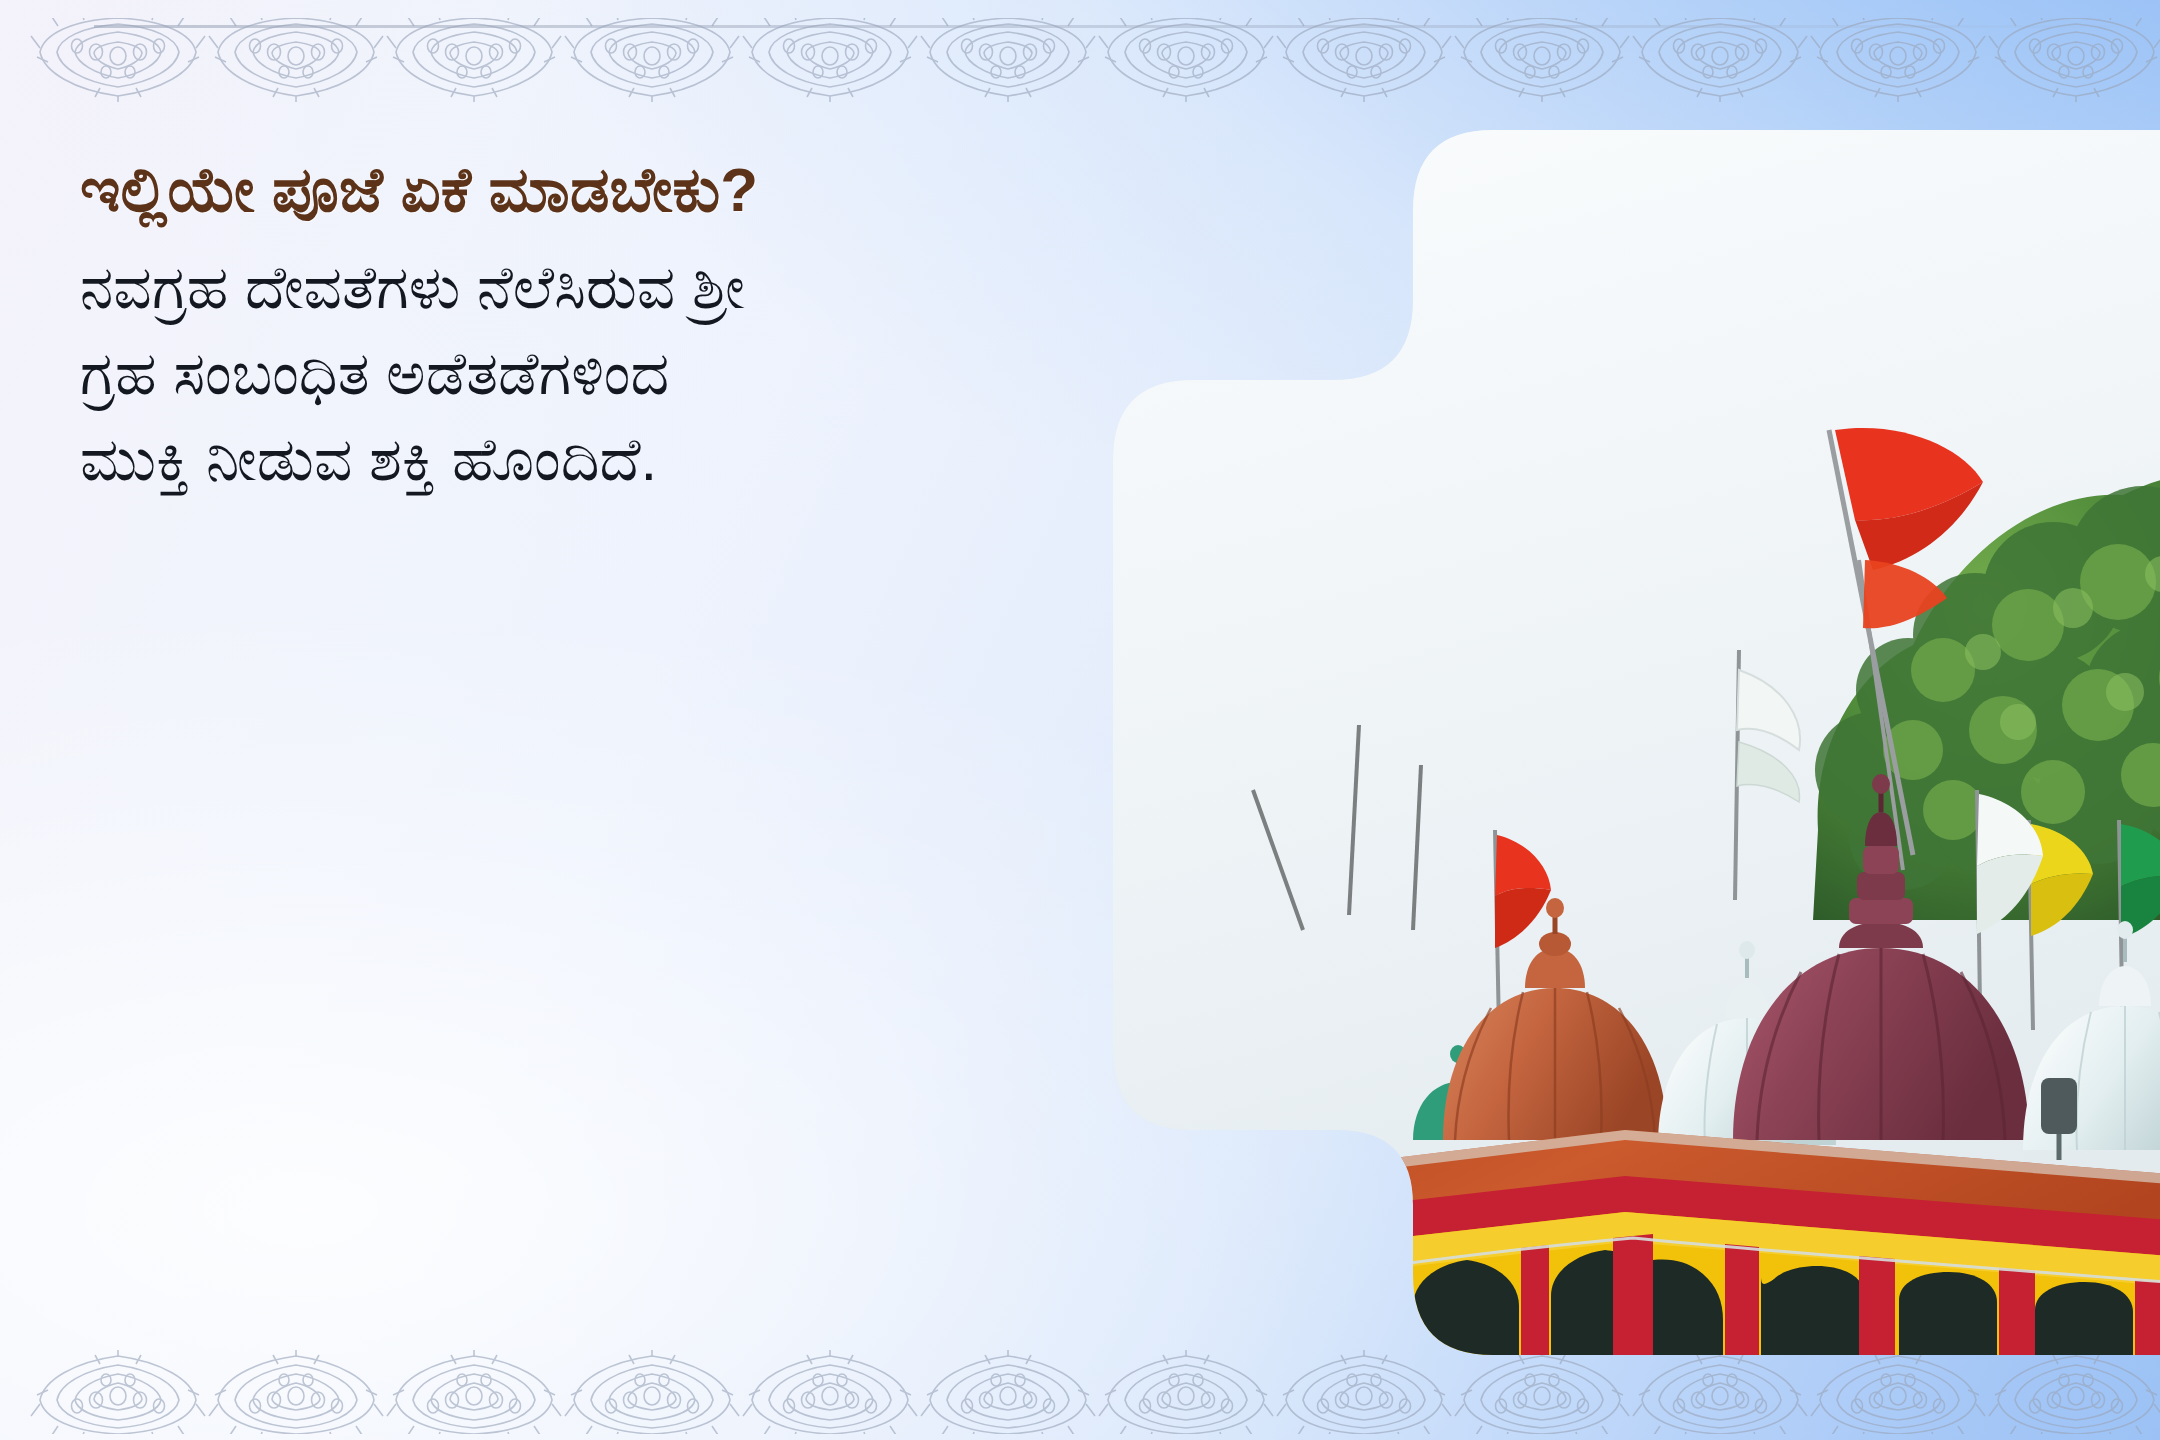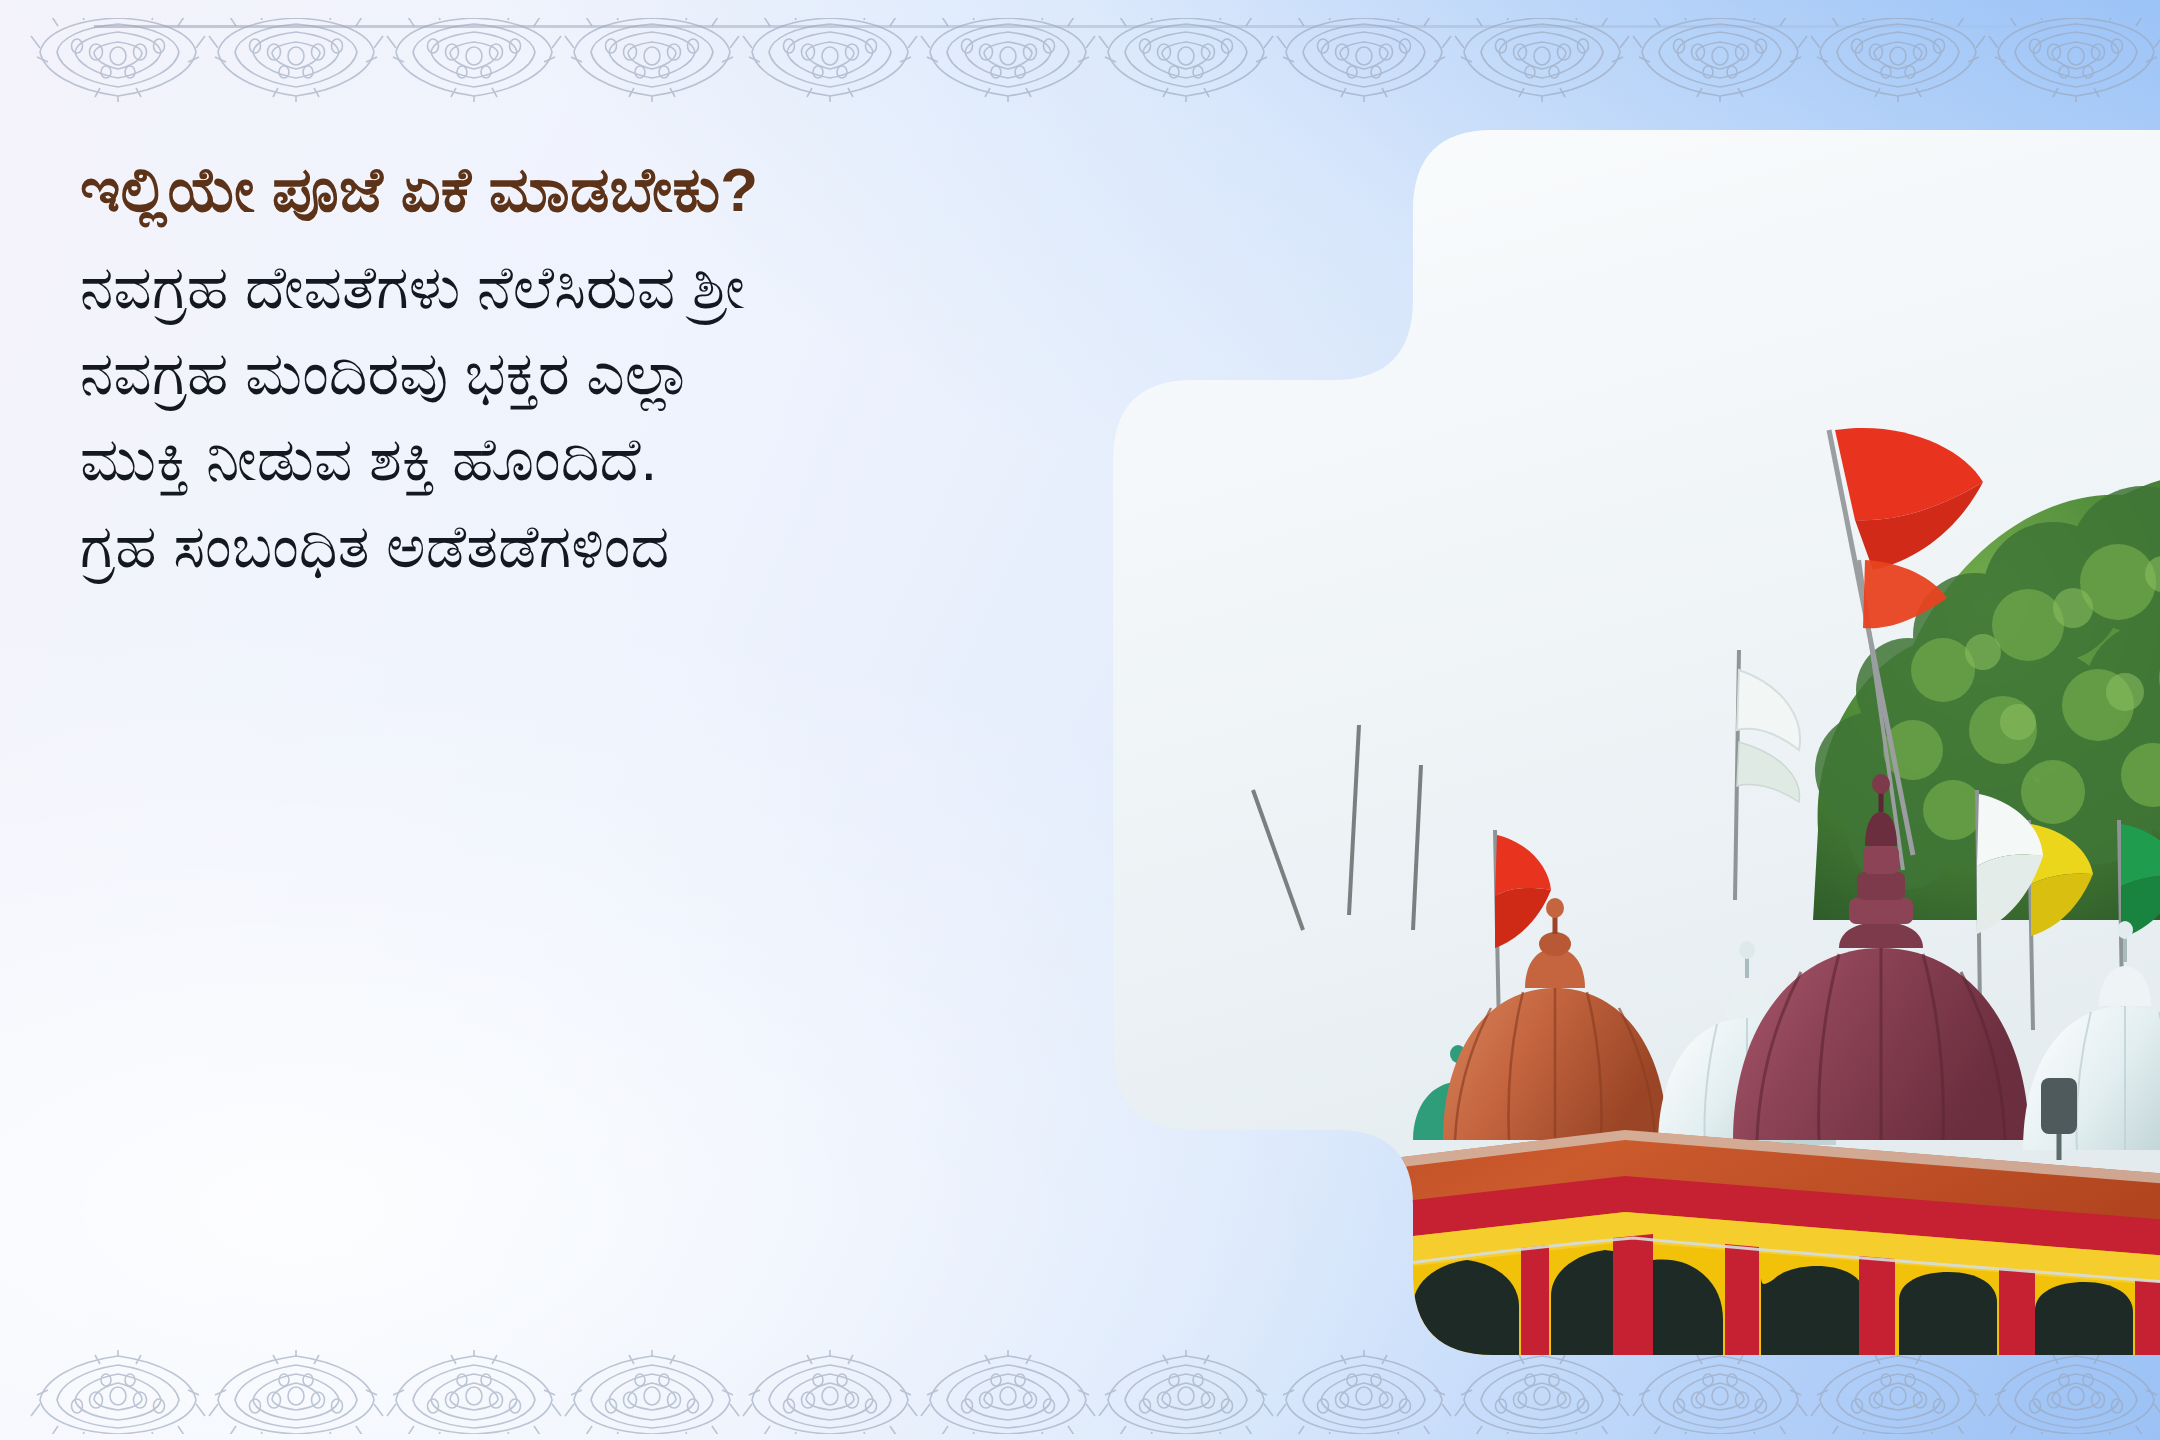--- a/index.html
+++ b/index.html
@@ -169,23 +169,22 @@
           <use href="#mdl-d" x="1898"></use>
           <use href="#mdl-d" x="2076"></use>
       </g>
     </svg>
   </div>
 
   <div id="text-col">
     <h1 id="heading">ಇಲ್ಲಿಯೇ ಪೂಜೆ ಏಕೆ ಮಾಡಬೇಕು?</h1>
     <p id="body-para">
       <span class="ln">ನವಗ್ರಹ ದೇವತೆಗಳು ನೆಲೆಸಿರುವ ಶ್ರೀ</span>
-      <span class="ln">ನವಗ್ರಹ ಮಂದಿರವು ಭಕ್ತರ ಎಲ್ಲಾ</span>
+      <span class="ln">ಗ್ರಹ ಸಂಬಂಧಿತ ಅಡೆತಡೆಗಳಿಂದ</span>
       <span class="ln">ಮುಕ್ತಿ ನೀಡುವ ಶಕ್ತಿ ಹೊಂದಿದೆ.</span>
-      <span class="ln">ಗ್ರಹ ಸಂಬಂಧಿತ ಅಡೆತಡೆಗಳಿಂದ</span>
     </p>
   </div>
 
   <div id="photo-panel">
     <svg id="photo-svg" viewBox="0 0 1130 1225" preserveAspectRatio="xMidYMid slice" xmlns="http://www.w3.org/2000/svg">
       <defs>
         <linearGradient id="skyG" x1="0" y1="0" x2="0.25" y2="1">
           <stop offset="0%" stop-color="#fafcfd"></stop>
           <stop offset="55%" stop-color="#eef3f6"></stop>
           <stop offset="100%" stop-color="#e3ebef"></stop>

